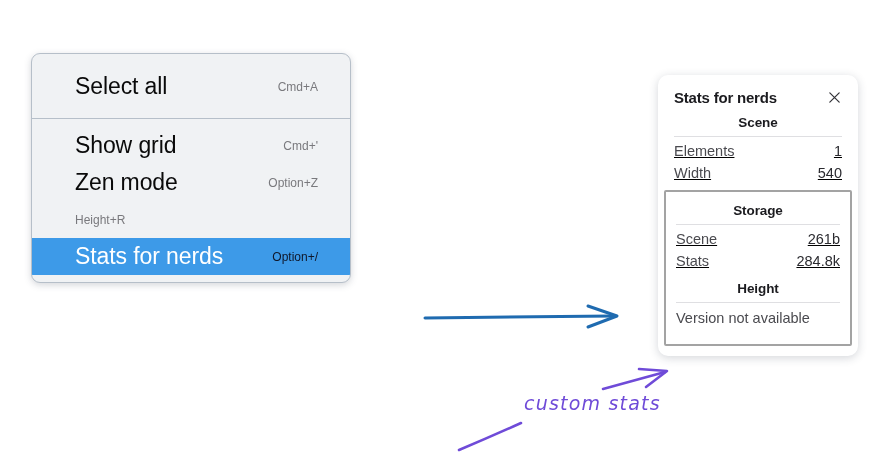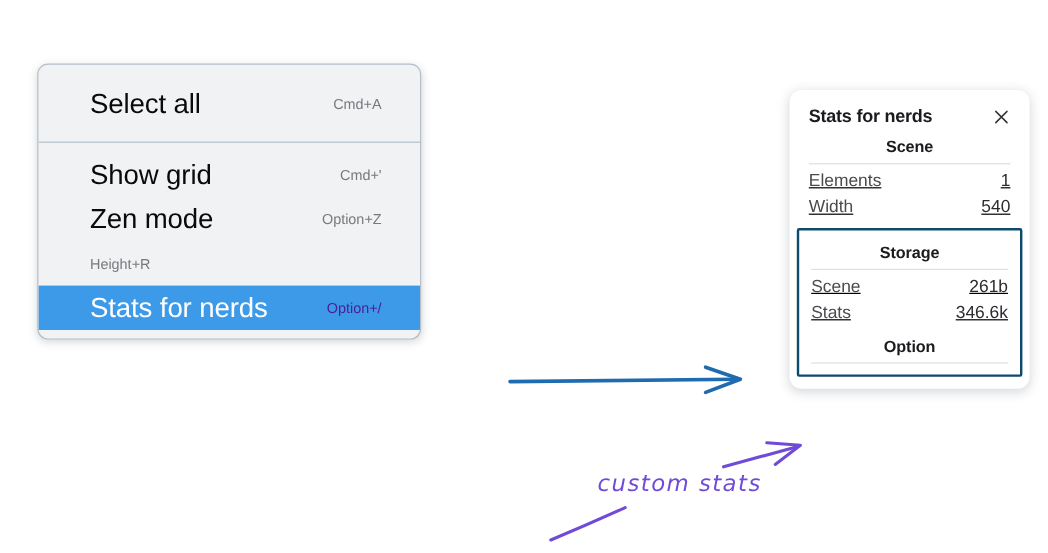--- a/index.html
+++ b/index.html
@@ -59,21 +59,21 @@
     color: #79797d;
     line-height: 1;
   }
   .menu-item.selected {
     background: #3d9ae8;
   }
   .menu-item.selected .mi-label {
     color: #ffffff;
   }
   .menu-item.selected .mi-shortcut {
-    color: #4c1d95;
+    color: #0f172a;
   }
 
   
   .stats-panel {
     position: absolute;
     left: 658px;
     top: 75px;
     width: 200px;
     background: #ffffff;
     border-radius: 10px;
@@ -101,24 +101,24 @@
   }
   .close-icon svg { display: block; }
 
   .stats-body {
     padding: 0 0 0 0;
   }
   .section {
     padding: 0 16px;
   }
   .section.boxed {
-    border: 2px solid #0c4a6e;
+    border: 2px solid #a3a3a3;
     border-radius: 2px;
     margin: 6px 6px 0 6px;
-    padding: 2px 10px 6px 10px;
+    padding: 2px 10px 16px 10px;
   }
   .section-title {
     text-align: center;
     font-size: 13.5px;
     font-weight: bold;
     color: #1b1b1f;
     padding: 9px 0 6px 0;
     letter-spacing: -0.1px;
   }
   .section-rule {
@@ -152,21 +152,21 @@
   .annot {
     position: absolute;
     left: 0;
     top: 0;
     width: 873px;
     height: 461px;
     pointer-events: none;
   }
   .handwriting {
     position: absolute;
-    left: 498px;
+    left: 524px;
     top: 392px;
     font-family: "DejaVu Sans", sans-serif;
     font-size: 19px;
     font-style: italic;
     letter-spacing: 1.2px;
     color: #6f4bd8;
     white-space: nowrap;
   }
 </style>
 </head>
@@ -233,27 +233,28 @@
 
       <div>
         <div class="section-title">Storage</div>
         <div class="section-rule"></div>
         <div class="stat-row">
           <span class="stat-key">Scene</span>
           <span class="stat-val">261b</span>
         </div>
         <div class="stat-row">
           <span class="stat-key">Stats</span>
-          <span class="stat-val">346.6k</span>
+          <span class="stat-val">284.8k</span>
         </div>
       </div>
 
       <div>
-        <div class="section-title">Option</div>
+        <div class="section-title">Height</div>
         <div class="section-rule"></div>
+        <div class="stat-single">Version not available</div>
       </div>
 
     </div>
 
   </div>
 </div>
 
 <svg class="annot" viewBox="0 0 873 461">
 
   <g>

